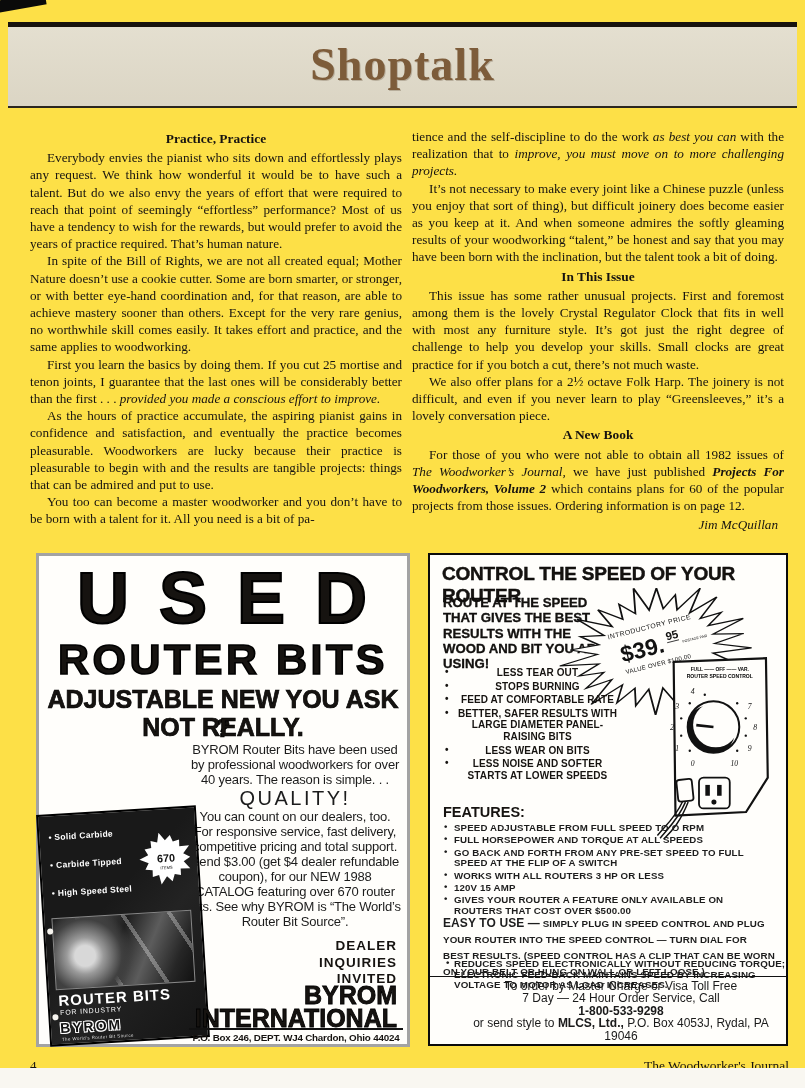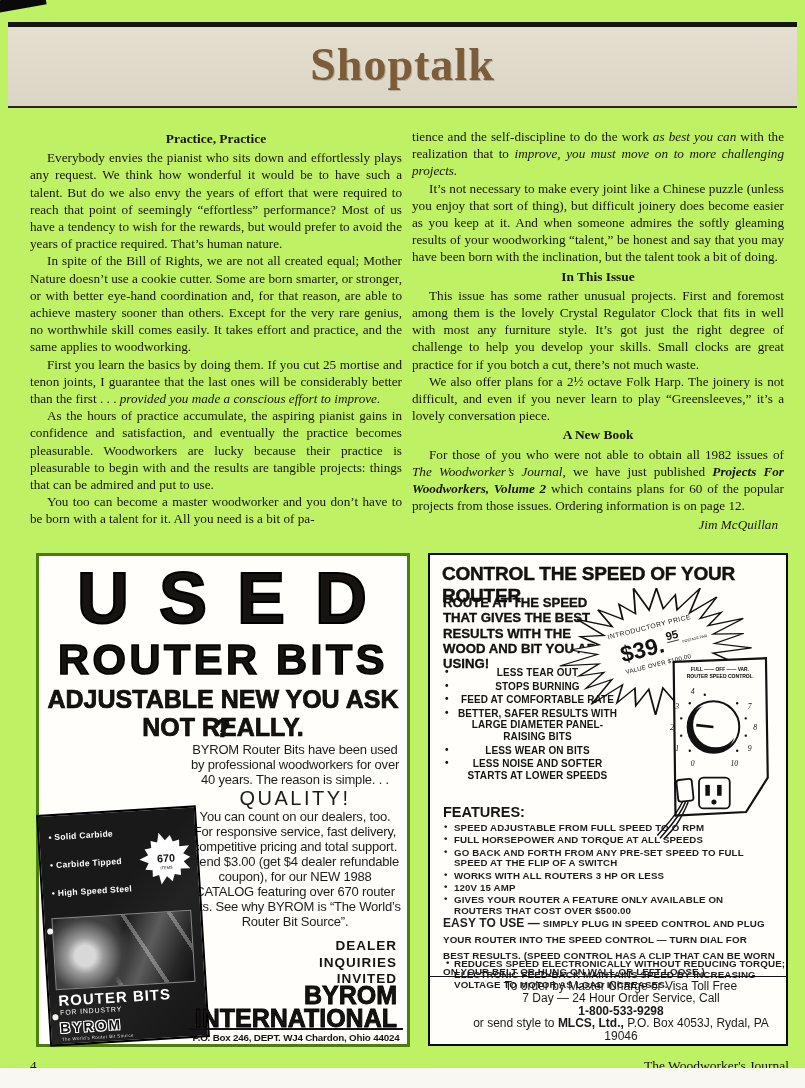--- a/index.html
+++ b/index.html
@@ -1,16 +1,16 @@
 <!DOCTYPE html>
 <html><head>
 <meta charset="utf-8">
 <style>
   html,body{margin:0;padding:0;background:#f9f7f1;}
-  .page{position:relative;width:805px;height:1068px;background:#bef264;overflow:hidden;
+  .page{position:relative;width:805px;height:1068px;background:#fde047;overflow:hidden;
         font-family:"Liberation Serif",serif;color:#161310;}
   
   .corner-mark{position:absolute;left:-8px;top:-3px;width:54px;height:12px;background:#0a0a0a;
                transform:rotate(-10deg);}
   
   .masthead{position:absolute;left:8px;right:8px;top:22px;height:79px;
             background:linear-gradient(#e4dfd0,#dbd5c4);
             border-top:5px solid #17130e;border-bottom:2px solid #2b261e;}
   .masthead h1{margin:0;text-align:center;line-height:76px;font-size:46px;font-weight:bold;
                color:#7d5c3a;letter-spacing:1px;text-shadow:1px 1px 0 rgba(70,48,25,.25);}
@@ -18,21 +18,21 @@
   .article{position:absolute;top:112px;left:0;right:0;font-size:13.2px;line-height:17.2px;
            text-align:justify;}
   .col{position:absolute;top:16px;width:372px;}
   .col1{left:30px;} .col2{left:412px;}
   .article p{margin:0;text-indent:17px;}
   .article p.cont{text-indent:0;}
   .article h3{margin:2px 0 2px;text-align:center;font-size:13.4px;font-weight:bold;text-indent:0;}
   .byline{text-align:right;font-style:italic;padding-right:6px;margin-top:2px;}
   
   .ad{position:absolute;top:553px;background:#fffefb;font-family:"Liberation Sans",sans-serif;}
-  .ad-byrom{left:36px;width:368px;height:488px;border:3px solid #4d7c0f;}
+  .ad-byrom{left:36px;width:368px;height:488px;border:3px solid #a3a3a3;}
   .ad-mlcs{left:428px;width:356px;height:489px;border:2.5px solid #0b0b0b;}
   
   .byrom-used{position:absolute;top:4px;left:0;right:0;text-align:center;font-size:72px;
               font-weight:bold;letter-spacing:30px;padding-left:28px;line-height:76px;
               -webkit-text-stroke:2.2px #000;}
   .byrom-rb{position:absolute;top:80px;left:0;right:0;text-align:center;font-size:43px;
             font-weight:bold;letter-spacing:3.5px;line-height:46px;-webkit-text-stroke:1.6px #000;}
   .byrom-s1{position:absolute;top:129px;left:0;right:0;text-align:center;font-size:25px;
             font-weight:bold;-webkit-text-stroke:.7px #000;}
   .byrom-s2{position:absolute;top:157px;left:0;right:0;text-align:center;font-size:25px;

